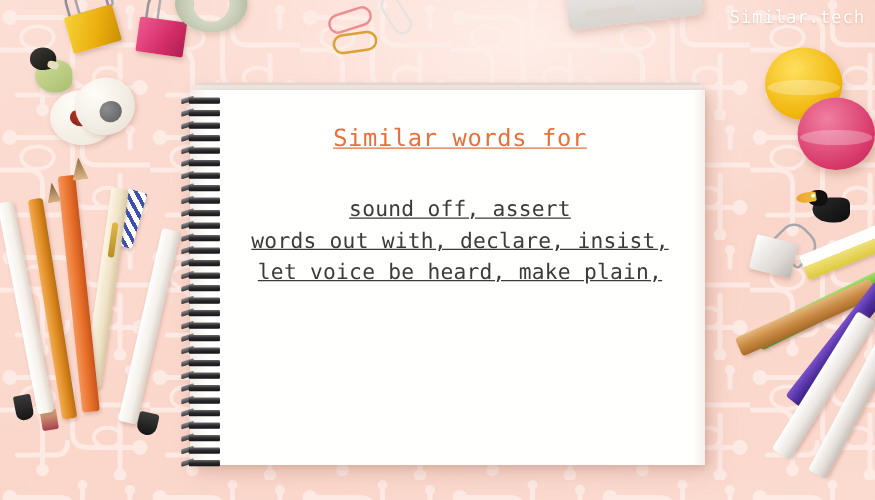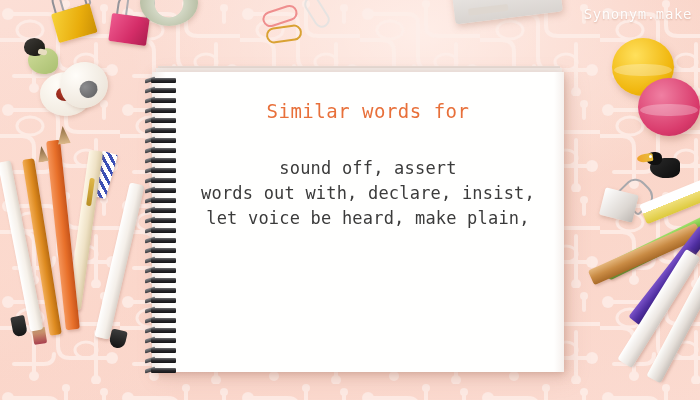--- a/index.html
+++ b/index.html
@@ -110,35 +110,36 @@
     top: 72px;
     width: 392px;
     height: 300px;
     text-align: center;
   }
   .title-lead {
     margin-top: 28px;
     font-size: 19px;
     color: #e8703a;
     letter-spacing: 0.5px;
+    text-decoration: underline;
   }
   .title-word {
     margin-top: 8px;
     font-size: 24px;
     color: #e8703a;
     letter-spacing: 0.5px;
   }
   .synonyms {
     margin-top: 34px;
     font-size: 17px;
     line-height: 25px;
     color: #3b3b3b;
     letter-spacing: 0.2px;
   }
-  .syn-line { white-space: pre; }
+  .syn-line { white-space: pre; text-decoration: underline; }
 
   
   .brand {
     position: absolute;
     right: 8px;
     top: 6px;
     font-size: 14px;
     color: #ffffff;
     letter-spacing: 0.6px;
     text-shadow: 0 1px 2px rgba(190,140,120,0.55);
@@ -234,21 +235,21 @@
           <g fill="none" stroke="#fdeee9" stroke-width="3">
             <ellipse cx="30" cy="30" rx="13" ry="9"></ellipse>
             <ellipse cx="86" cy="62" rx="11" ry="8"></ellipse>
           </g>
         </pattern>
       </defs>
       <rect x="0" y="0" width="700" height="400" fill="url(#pcb)" opacity="0.95"></rect>
     </svg>
   </div>
 
-  <div class="brand">Synonym.make</div>
+  <div class="brand">Similar.tech</div>
 
   <div class="prop" style="left:52px; top:-4px; width:46px; height:52px; transform:rotate(-16deg);">
     <div class="clip-arm" style="left:6px; top:-10px; width:30px; height:26px; border-color:#8f8f95;"></div>
     <div class="clip-arm" style="left:14px; top:-14px; width:26px; height:24px; border-color:#a5a5aa;"></div>
     <div class="clip-body" style="left:2px; top:12px; width:40px; height:30px;
          background:linear-gradient(115deg,#f7d23a,#e9ad0c 60%,#c98f05);
          box-shadow:1px 2px 4px rgba(160,110,90,0.4);"></div>
   </div>
 
   <div class="prop" style="left:110px; top:6px; width:44px; height:48px; transform:rotate(8deg);">

